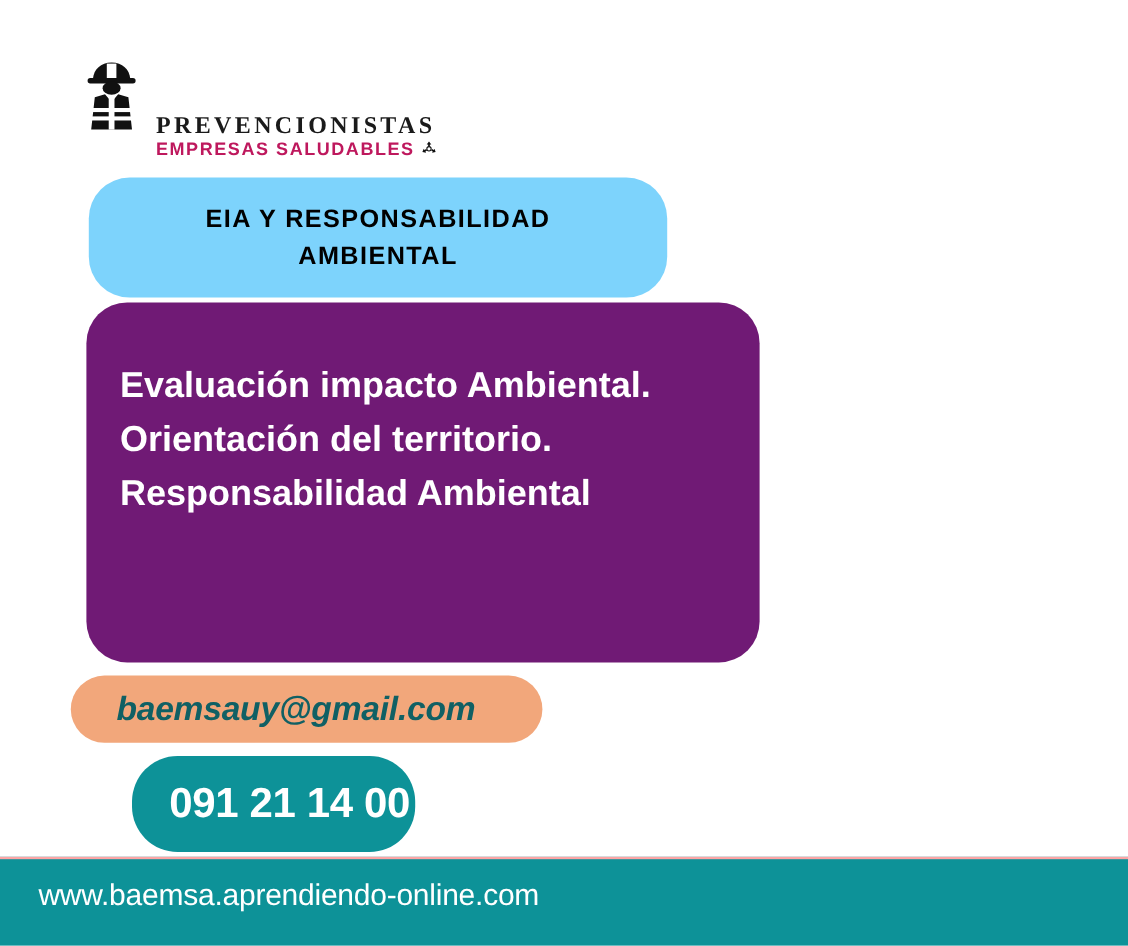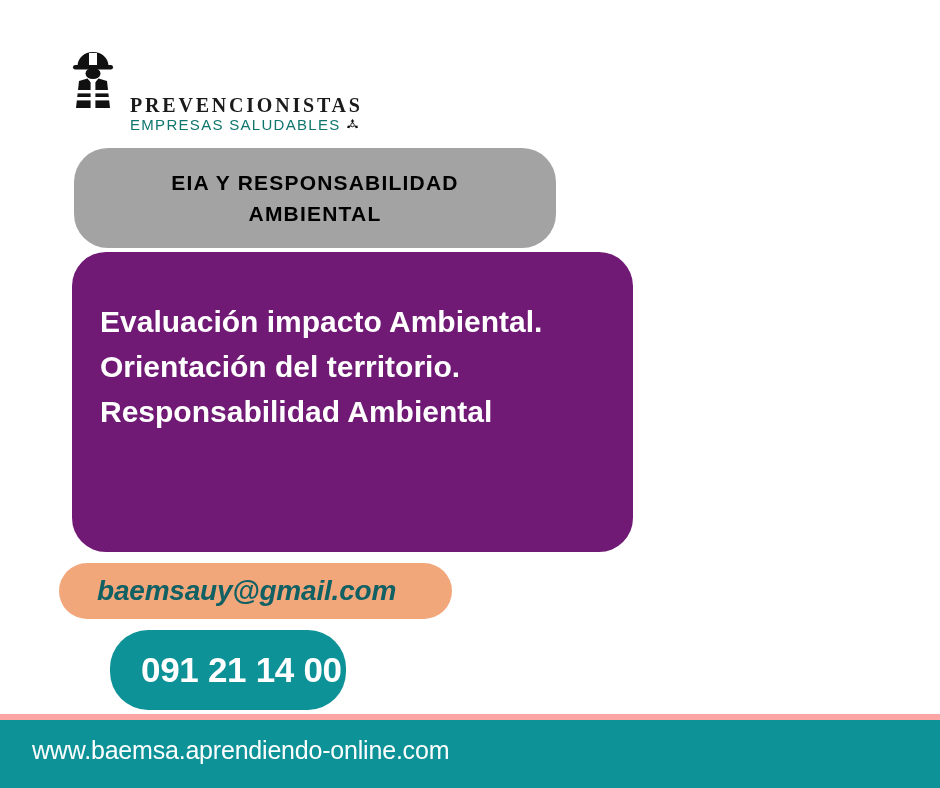--- a/index.html
+++ b/index.html
@@ -56,40 +56,40 @@
     font-weight: bold;
     letter-spacing: 2.8px;
     color: #1a1a1a;
     line-height: 22px;
   }
   #logo-sub2 {
     position: absolute;
     left: 60px;
     top: 72px;
     font-size: 15px;
-    font-weight: normal;
+    font-weight: bold;
     letter-spacing: 1.3px;
-    color: #0f766e;
+    color: #be185d;
     line-height: 18px;
     white-space: nowrap;
   }
   #logo-recycle-icon {
     display: inline-block;
     vertical-align: -1px;
     margin-left: 5px;
   }
 
   
   #title-card {
     position: absolute;
     left: 74px;
     top: 148px;
     width: 482px;
     height: 100px;
-    background: #a3a3a3;
+    background: #7dd3fc;
     border-radius: 34px;
     display: flex;
     align-items: center;
     justify-content: center;
   }
   #title-text {
     font-size: 21px;
     font-weight: bold;
     color: #000000;
     letter-spacing: 1.2px;
@@ -161,21 +161,21 @@
   }
 
   
   #footer-bar {
     position: absolute;
     left: 0;
     top: 714px;
     width: 940px;
     height: 74px;
     background: #0d9298;
-    border-top: 6px solid #fca5a5;
+    border-top: 2px solid #fca5a5;
     box-sizing: border-box;
   }
   #footer-text {
     position: absolute;
     left: 32px;
     top: 16px;
     font-size: 25px;
     color: #ffffff;
     letter-spacing: -0.2px;
   }

